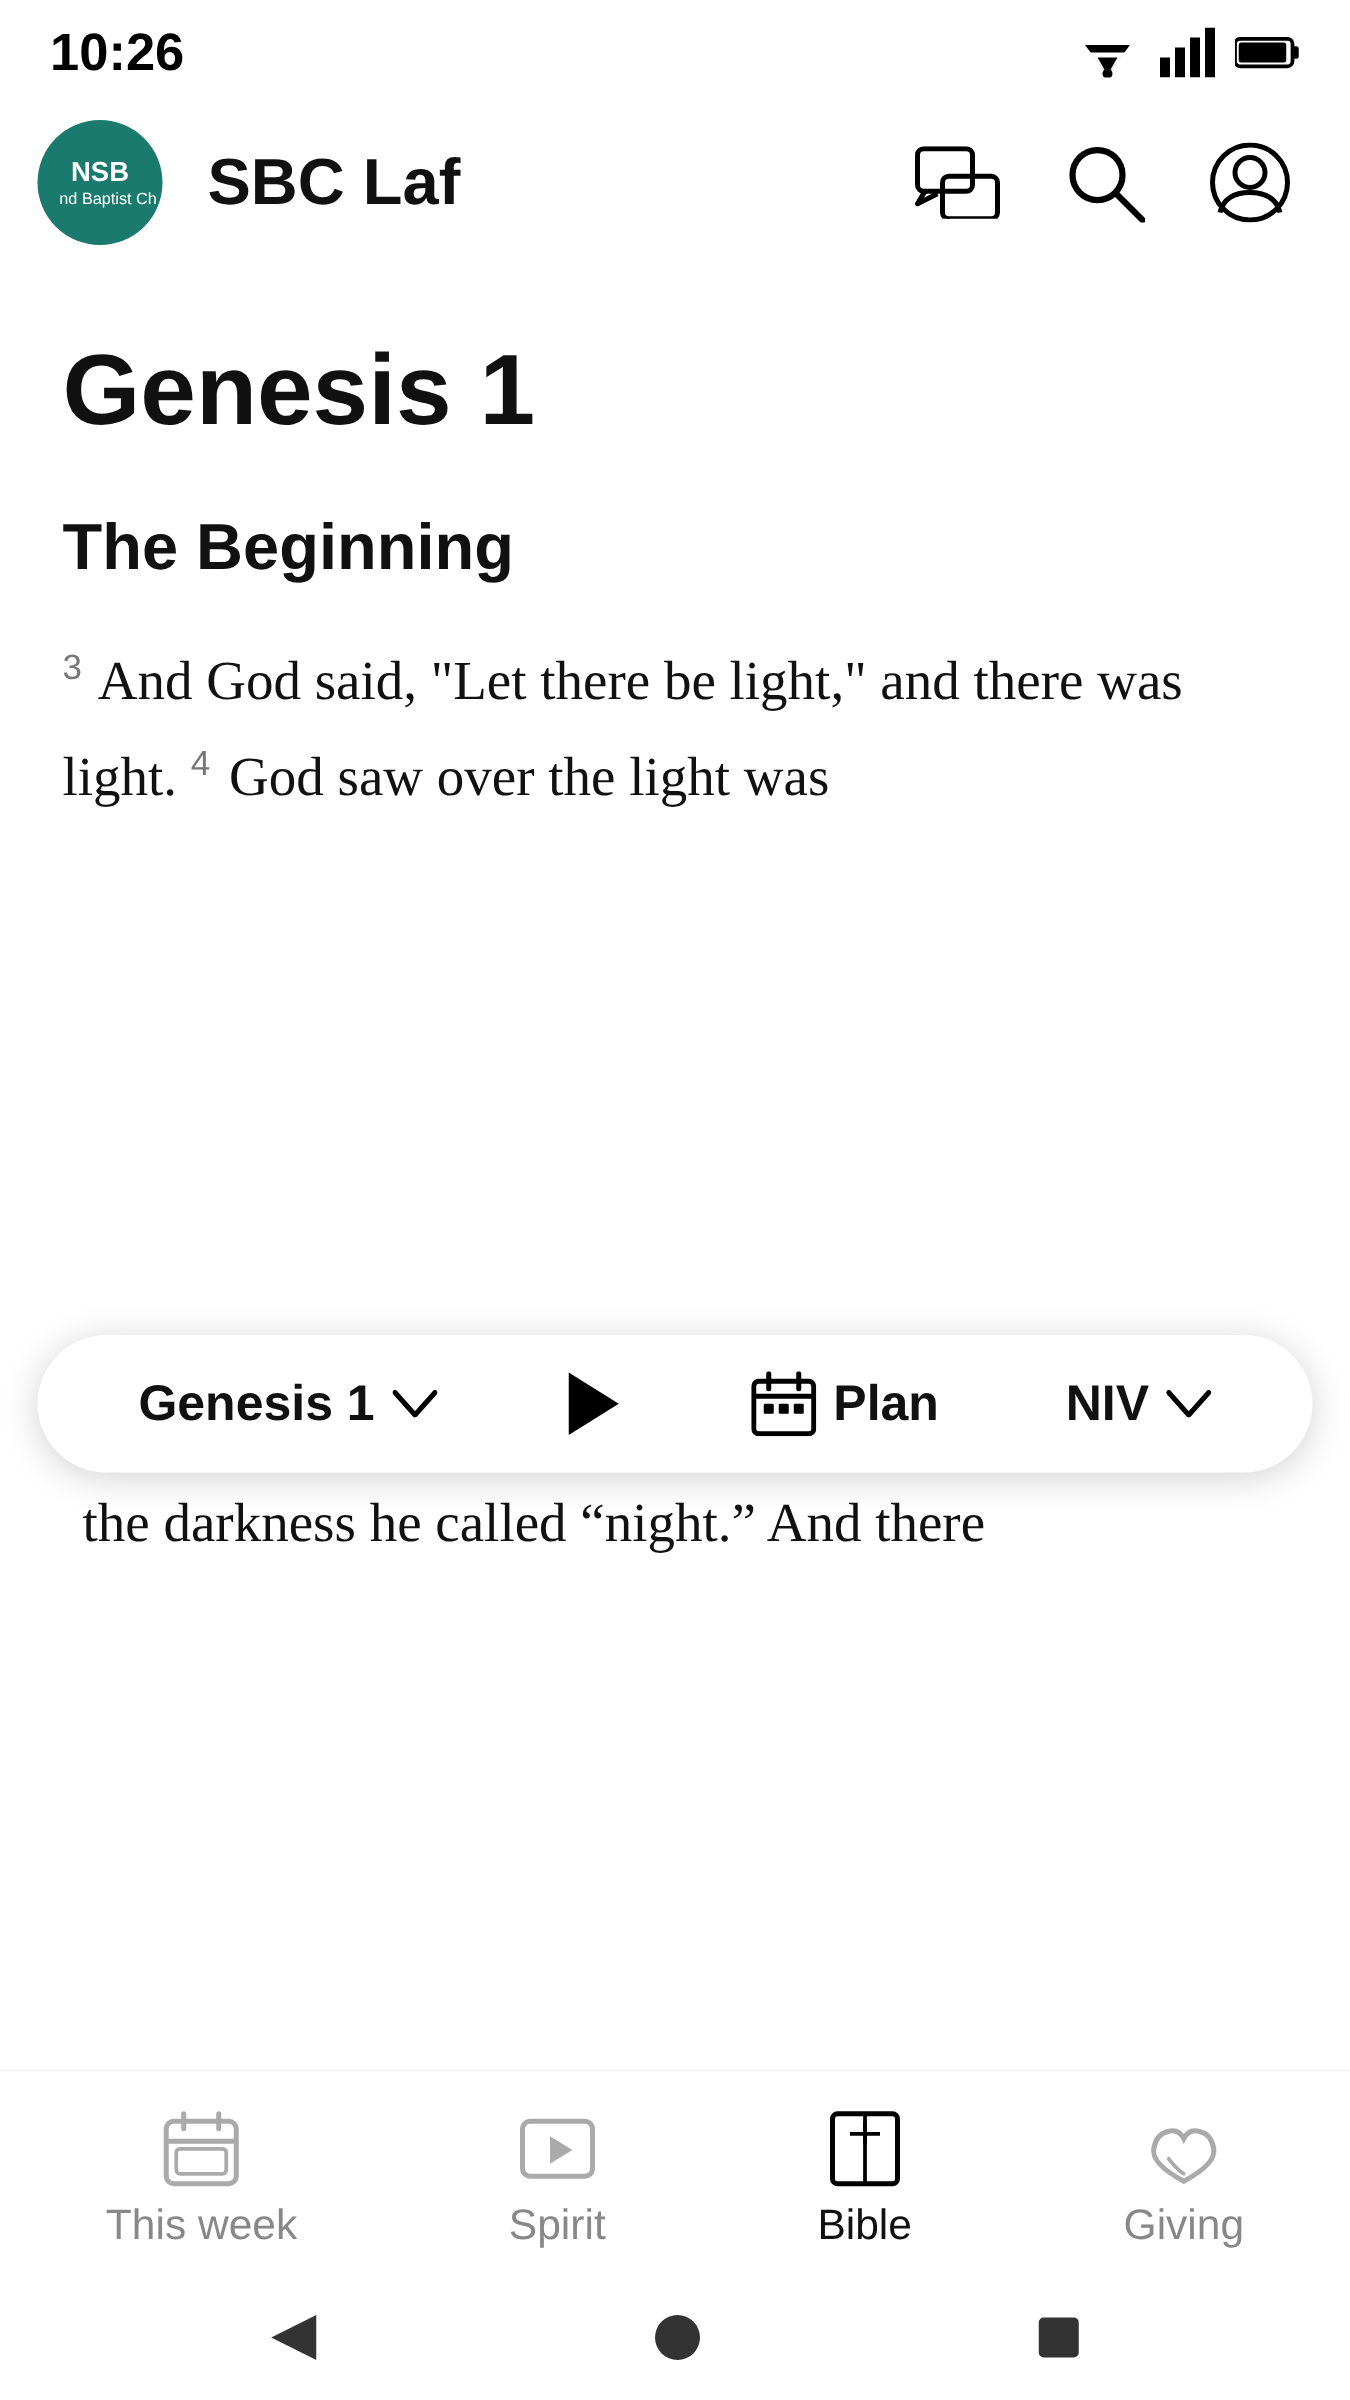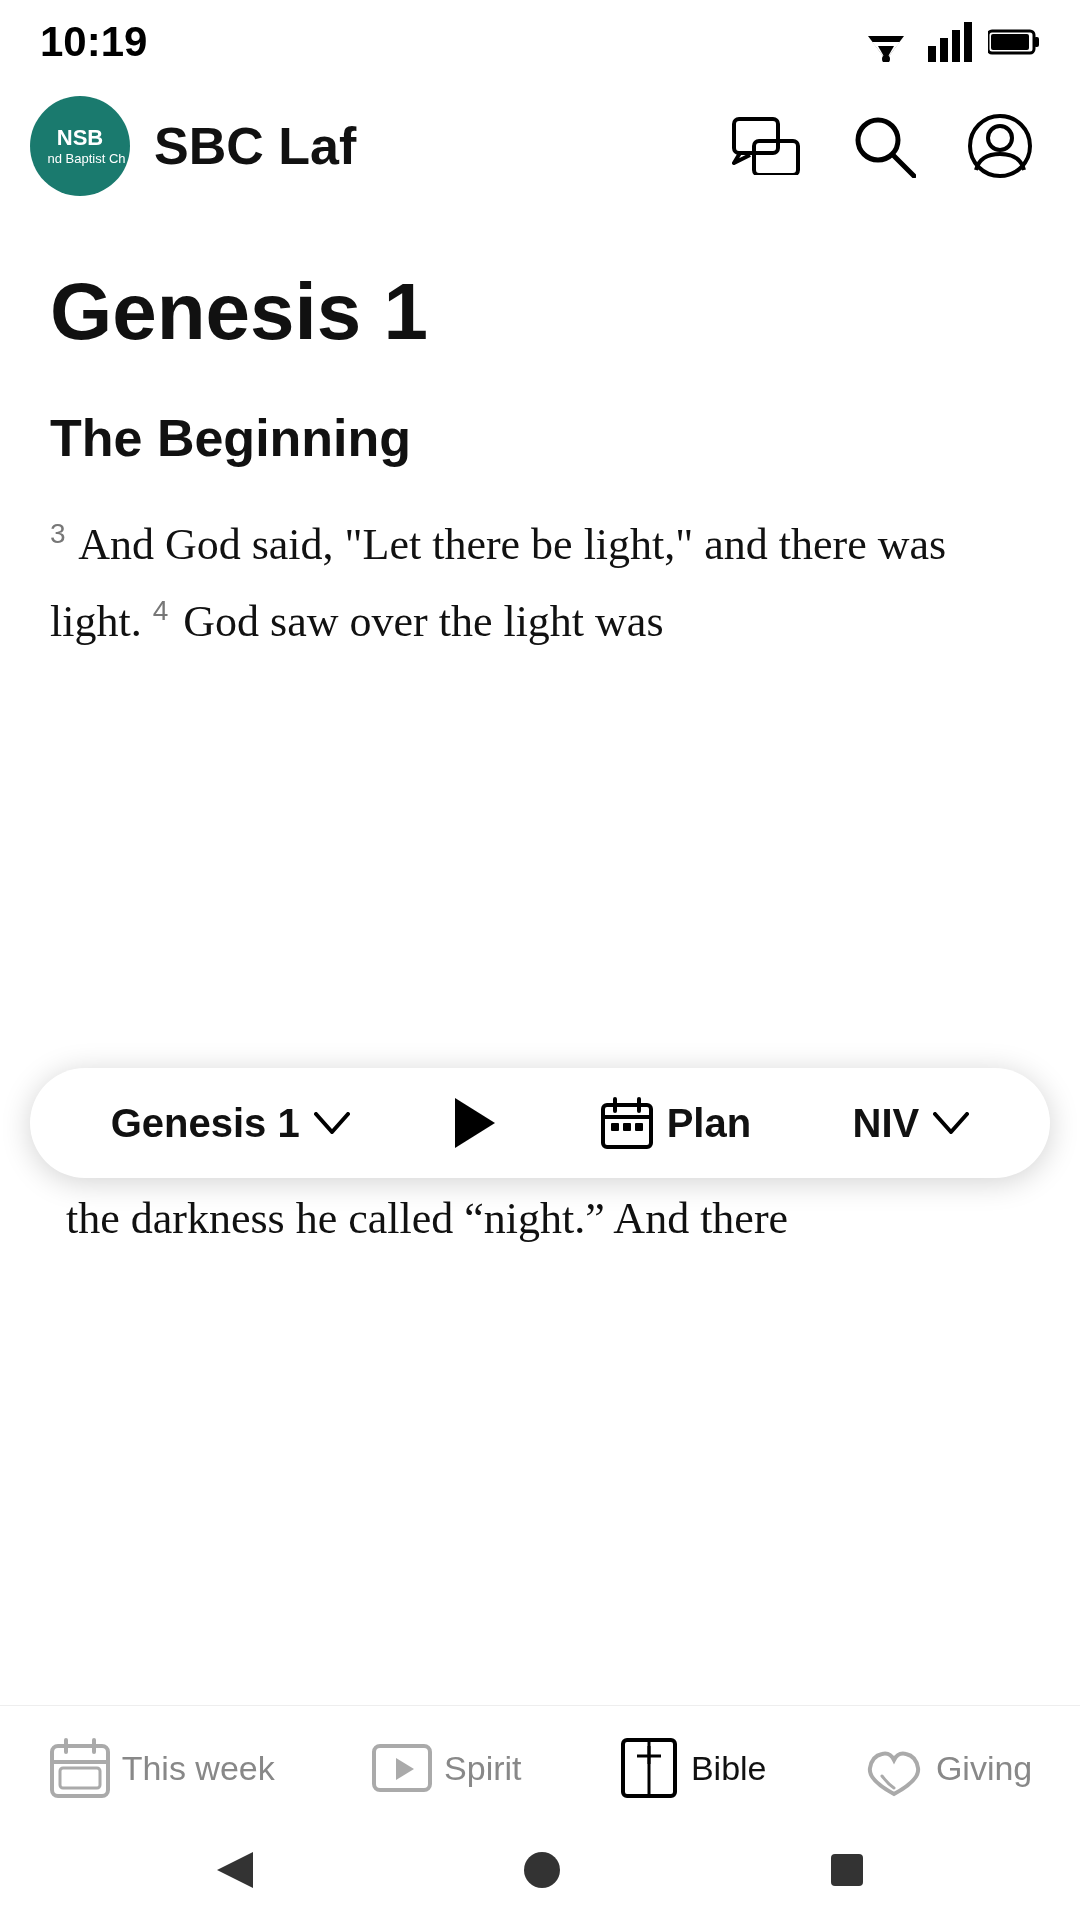--- a/index.html
+++ b/index.html
@@ -38,21 +38,21 @@
     .header {
       display: flex;
       align-items: center;
       justify-content: space-between;
       padding: 20px 40px 20px 30px;
       background: #ffffff;
     }
     .header-left {
       display: flex;
       align-items: center;
-      gap: 24px;
+      gap: 36px;
     }
     .logo-circle {
       width: 100px;
       height: 100px;
       border-radius: 50%;
       background: #1a7a6e;
       display: flex;
       align-items: center;
       justify-content: center;
       flex-shrink: 0;
@@ -177,21 +177,21 @@
       background: #fff;
       display: flex;
       justify-content: space-around;
       align-items: center;
       padding: 20px 0 10px 0;
       border-top: 1px solid #eee;
     }
 
     .nav-item {
       display: flex;
-      flex-direction: row;
+      flex-direction: column;
       align-items: center;
       gap: 10px;
       cursor: pointer;
       padding: 10px 20px;
     }
 
     .nav-label {
       font-size: 34px;
       font-family: Arial, sans-serif;
       color: #888;
@@ -227,21 +227,21 @@
 
     
     svg {
       display: block;
     }
   </style>
 </head>
 <body>
 
 <div class="status-bar">
-  <span class="status-time">10:19</span>
+  <span class="status-time">10:26</span>
   <div class="status-icons">
 
     <svg width="52" height="40" viewBox="0 0 52 40">
       <polygon points="26,38 44,14 8,14" fill="#000"></polygon>
       <polygon points="26,38 40,20 12,20" fill="#fff"></polygon>
       <polygon points="26,38 34,24 18,24" fill="#000"></polygon>
       <circle cx="26" cy="37" r="4" fill="#000"></circle>
     </svg>
 
     <svg width="44" height="40" viewBox="0 0 44 40">

